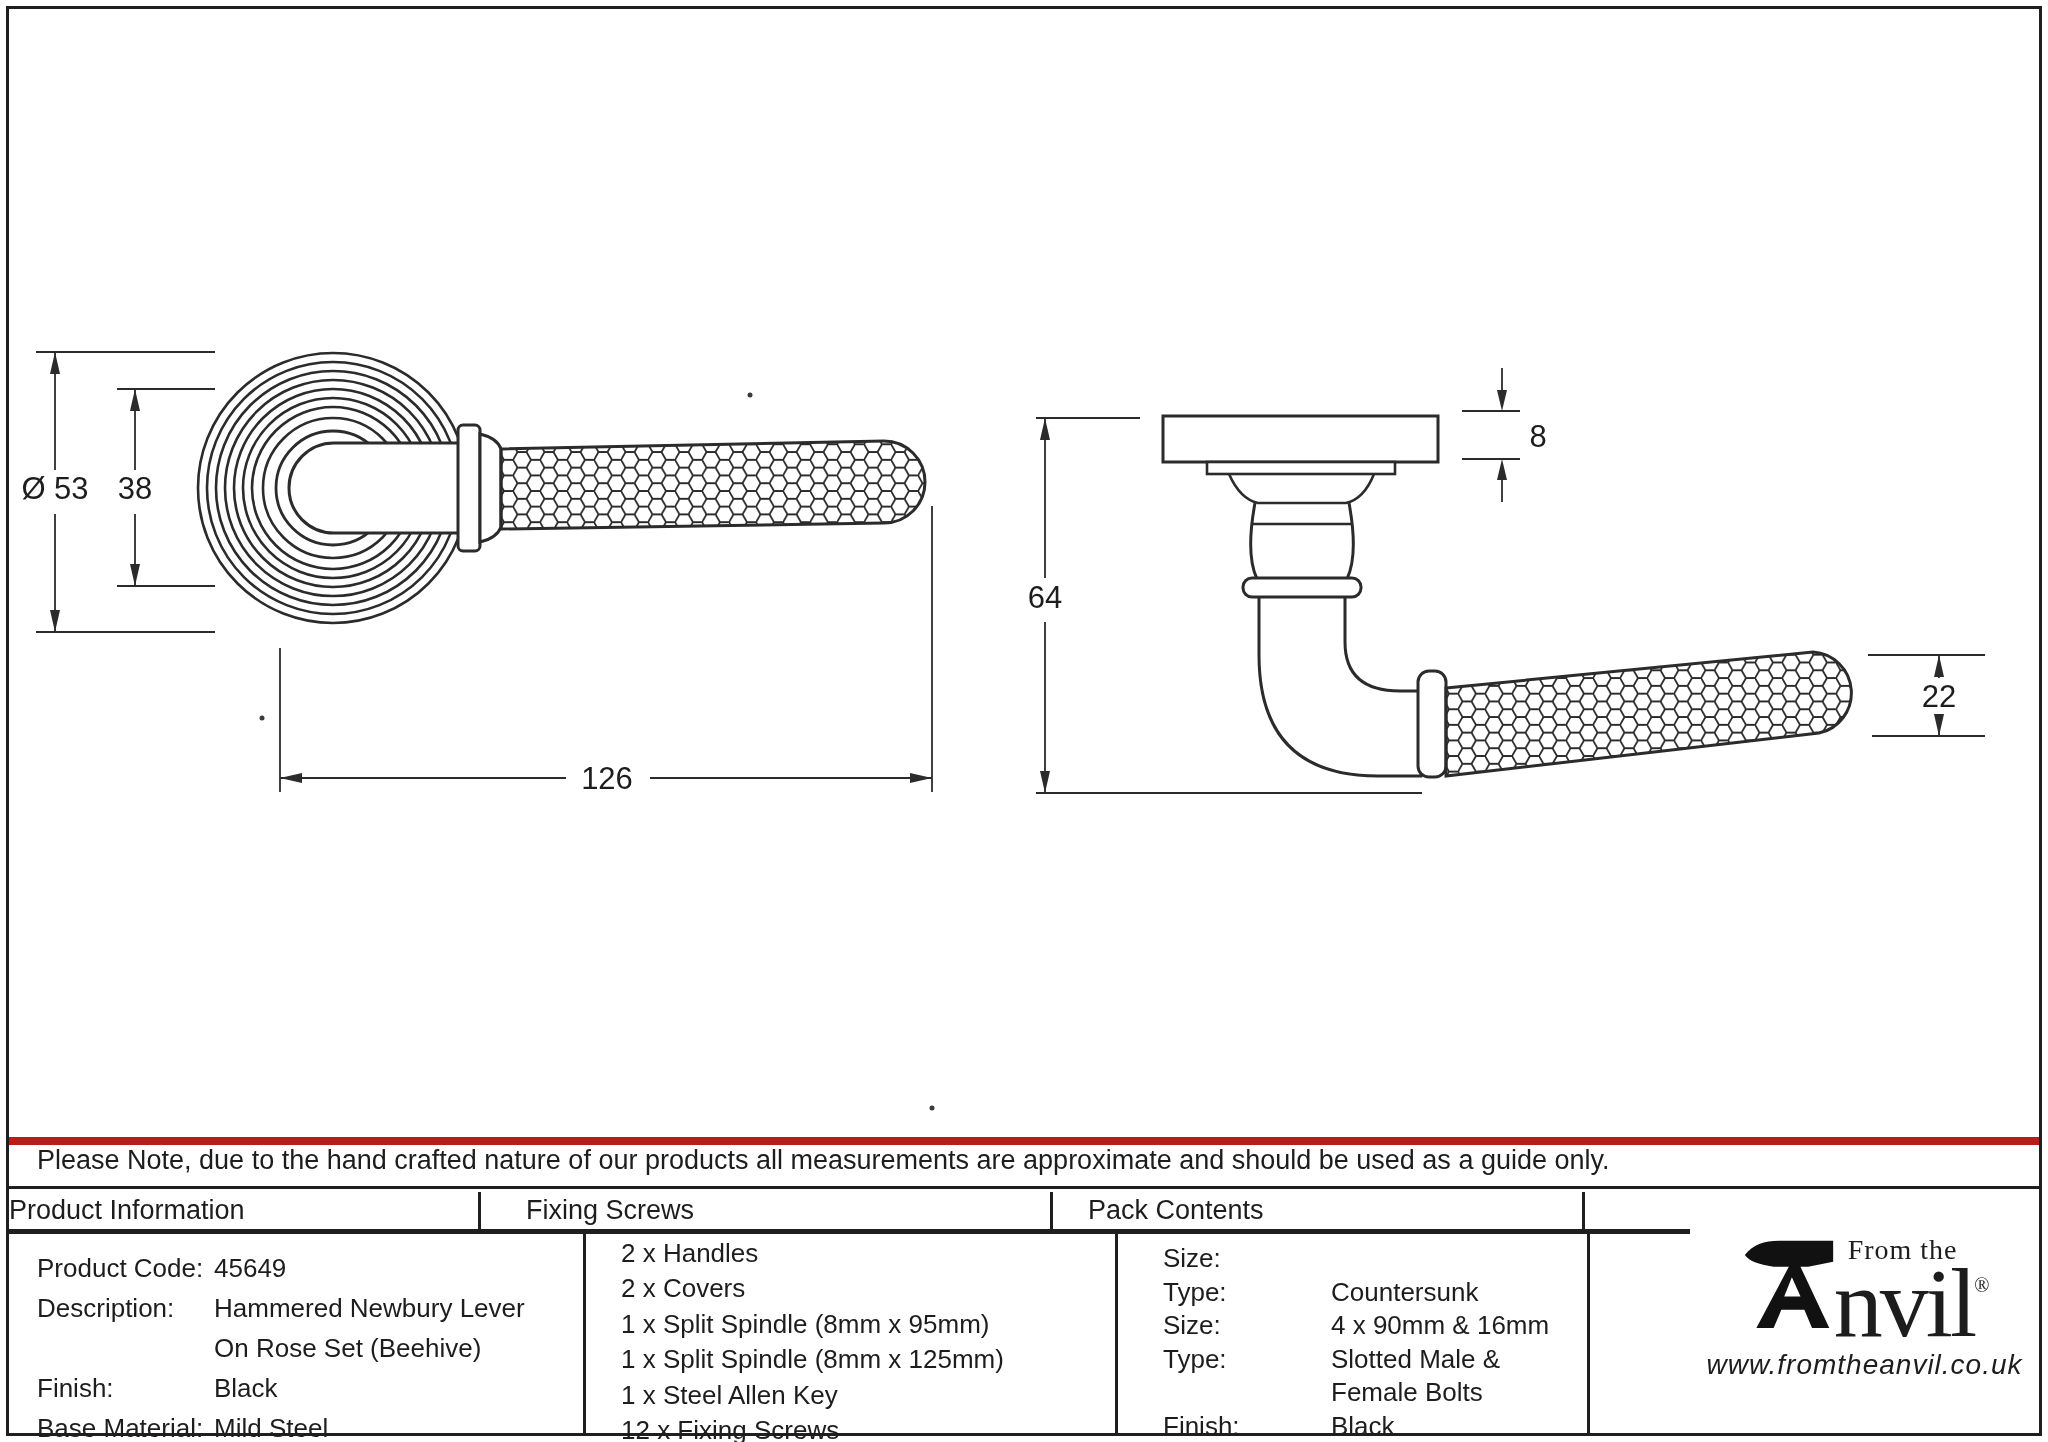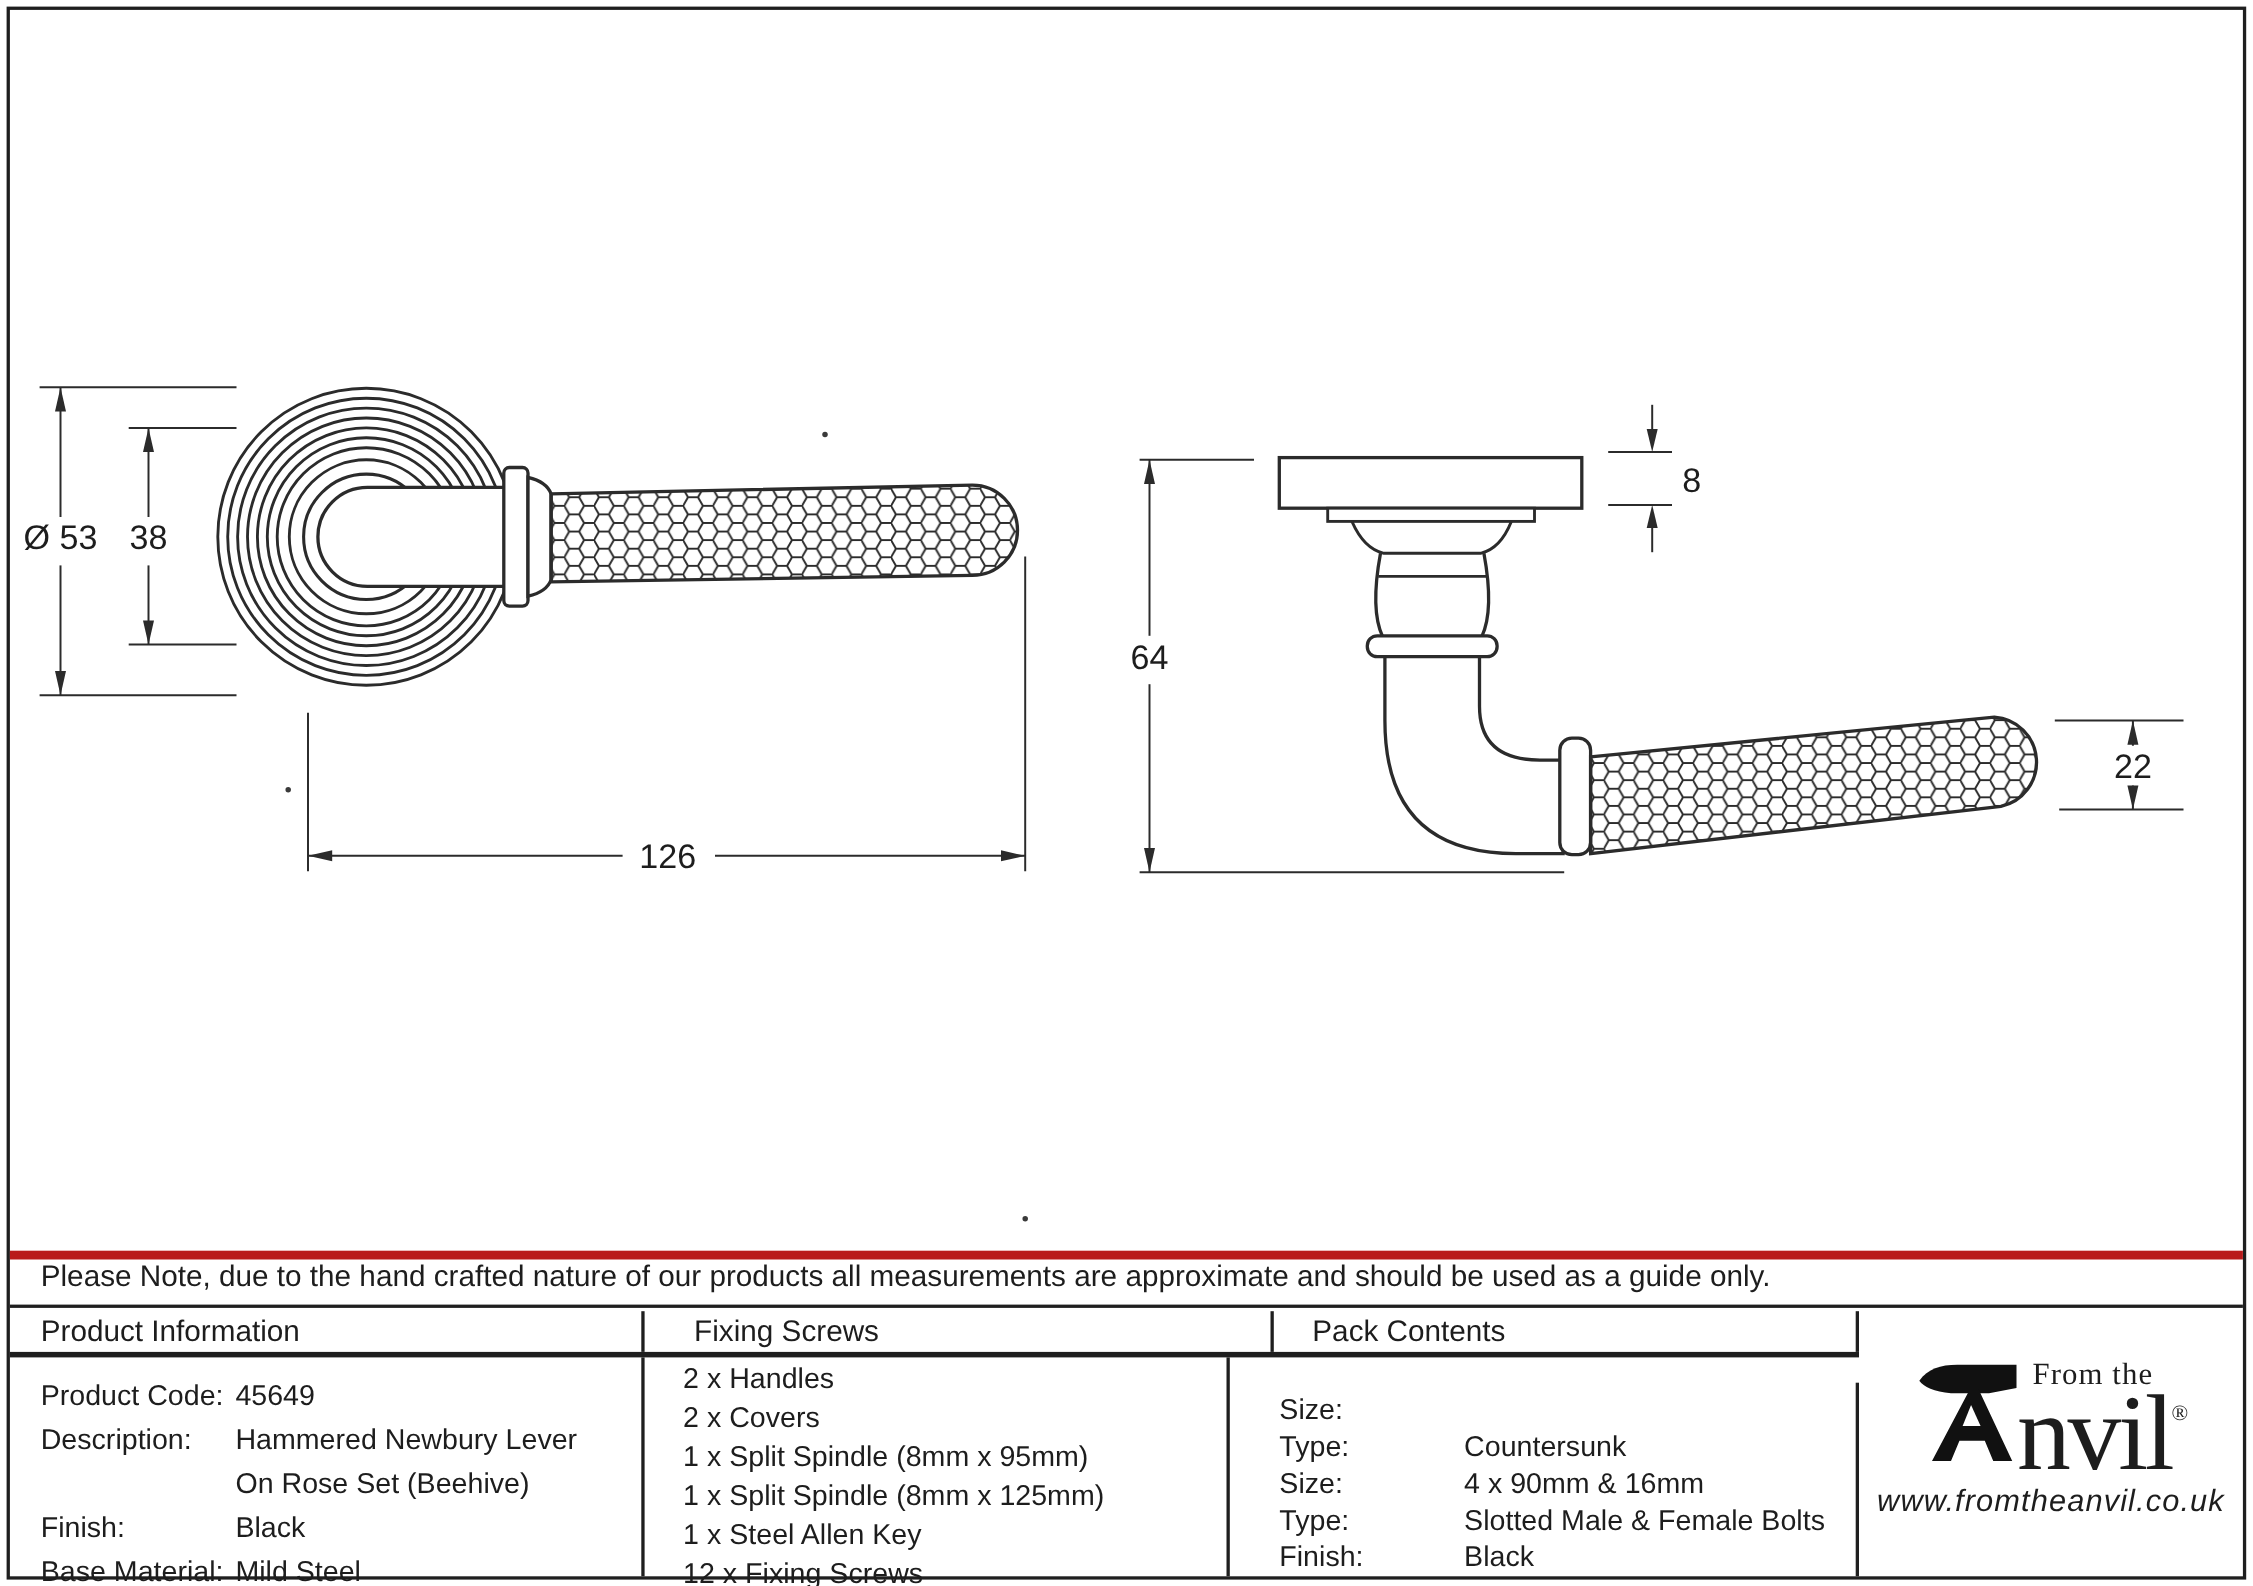--- a/index.html
+++ b/index.html
@@ -12,29 +12,29 @@
   
   #note{position:absolute;left:9px;right:9px;top:1137px;height:52px;
         border-top:8px solid #b91c1c;border-bottom:3px solid #1f1f1f;
         display:flex;padding-left:28px;box-sizing:border-box;
         font-size:27px;}
   
   #thead{position:absolute;left:9px;top:1192px;width:1681px;height:37px;
         border-bottom:5px solid #1f1f1f;display:flex;}
   .hcell{box-sizing:border-box;border-right:3px solid #1f1f1f;
         display:flex;align-items:center;font-size:27px;}
-  .hc1{width:577px;padding-left:28px;}
+  .hc1{width:472px;}
   .hc2{width:532px;padding-left:35px;}
   .hc3{width:572px;padding-left:45px;}
   
   #tbody{position:absolute;left:9px;top:1234px;width:1681px;height:199px;display:flex;}
   .bcell{box-sizing:border-box;border-right:3px solid #1f1f1f;font-size:26px;}
   .bc1{width:577px;padding:14px 0 0 28px;}
   .bc2{width:532px;padding:2px 0 0 35px;}
-  .bc3{width:572px;padding:8px 0 0 45px;margin-top:23px;}
+  .bc3{width:472px;padding:8px 0 0 45px;}
   .kv{display:flex;line-height:40px;}
   .kv .k{width:177px;flex:none;}
   .kv .v{width:350px;}
   .bc3 .kv{line-height:33.5px;}
   .bc3 .kv .k{width:168px;}
   .bc3 .kv .v{width:380px;}
   .pc-item{line-height:35.4px;}
   
   #logocell{position:absolute;left:1690px;top:1192px;width:349px;height:241px;
         display:flex;flex-direction:column;align-items:center;padding-top:42px;box-sizing:border-box;}

